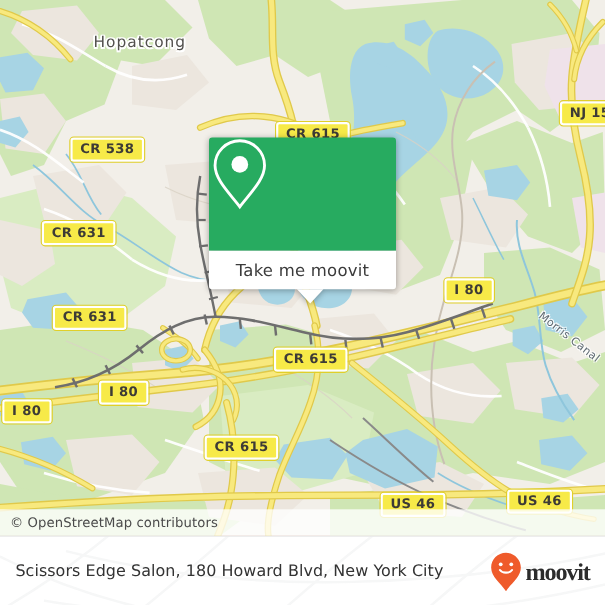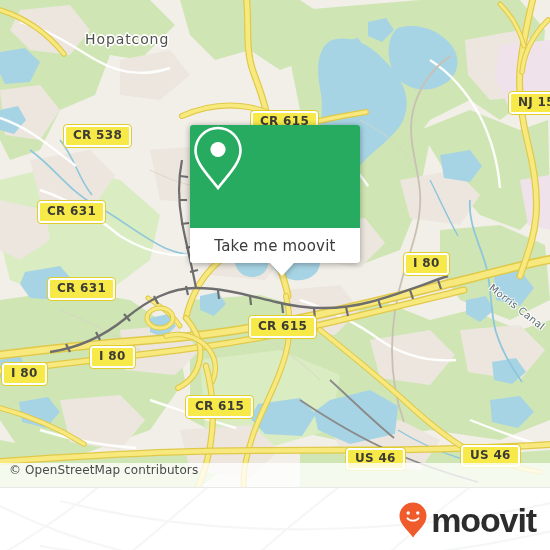--- a/index.html
+++ b/index.html
@@ -91,21 +91,21 @@
     border-right:12px solid transparent;
     border-top:13px solid #ffffff;
   }
   .pin-icon{display:block;}
 
   
   .attrib{
     position:absolute;left:0;top:463px;
     height:24px;width:100%;
     background:rgba(255,255,255,.78);
-    display:flex;align-items:flex-start;
+    display:flex;align-items:center;
     pointer-events:none;
   }
   .attrib span{
     font-family:"DejaVu Sans", sans-serif;
     font-size:12px;
     color:#4a4a4a;
     padding-left:9px;
     letter-spacing:.1px;
   }
 
@@ -134,22 +134,22 @@
     line-height:20px;
     letter-spacing:.05px;
     padding-right:10px;
     max-width:390px;
   }
   .bb-logo{
     display:flex;align-items:center;gap:3px;
     margin-left:auto;
   }
   .bb-logo-word{
-    font-family:Liberation Sans, sans-serif;
-    font-size:34px;
+    font-family:Liberation Serif, serif;
+    font-size:22px;
     font-weight:bold;
     color:#2c2c2c;
     letter-spacing:-1.1px;
     line-height:30px;
   }
 </style>
 </head>
 <body>
 
 <div id="app">
@@ -408,20 +408,21 @@
         <path d="M-10,560 C60,520 110,480 160,430"></path>
         <path d="M120,560 C170,520 215,480 260,440"></path>
         <path d="M250,560 C300,515 345,480 400,440"></path>
         <path d="M380,560 C430,515 470,485 520,450"></path>
         <path d="M60,500 C140,520 230,530 320,528 C410,526 490,516 560,500"></path>
         <path d="M40,545 C130,560 240,566 340,560 C440,554 510,540 560,528"></path>
         <path d="M0,505 C70,540 150,562 240,568"></path>
       </g>
     </svg>
     <div class="bb-inner">
+      <div class="bb-title">Scissors Edge Salon, 180 Howard Blvd, New York City</div>
       <div class="bb-logo">
         <svg width="30" height="38" viewBox="0 0 30 38">
           <path d="M15 1.5 C7.5 1.5 1.5 7.5 1.5 15 C1.5 23.5 10 29 15 36.5
                    C20 29 28.5 23.5 28.5 15 C28.5 7.5 22.5 1.5 15 1.5 Z" fill="#ef5b2b"></path>
           <circle cx="10.2" cy="12" r="1.7" fill="#ffffff"></circle>
           <circle cx="19.8" cy="12" r="1.7" fill="#ffffff"></circle>
           <path d="M9.5 17.2 C11.6 20.4 18.4 20.4 20.5 17.2" fill="none" stroke="#ffffff" stroke-width="1.9" stroke-linecap="round"></path>
         </svg>
         <span class="bb-logo-word">moovit</span>
       </div>

